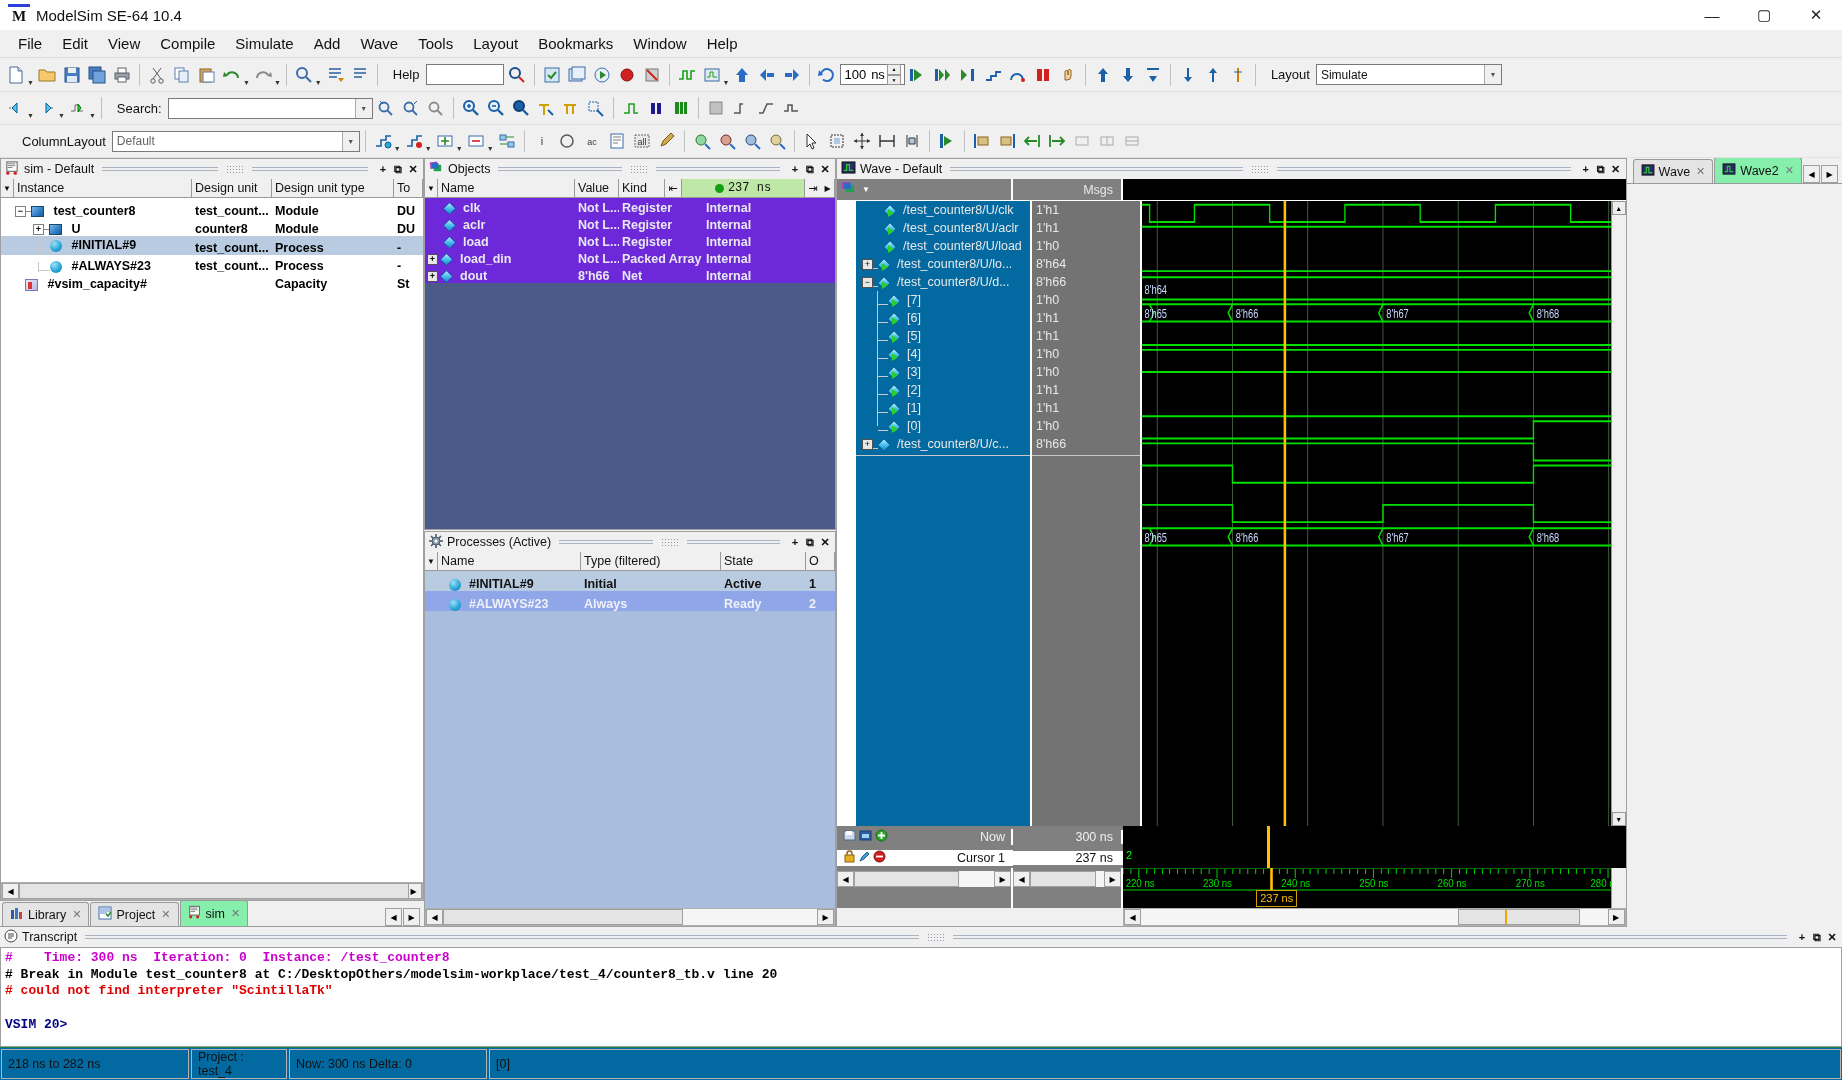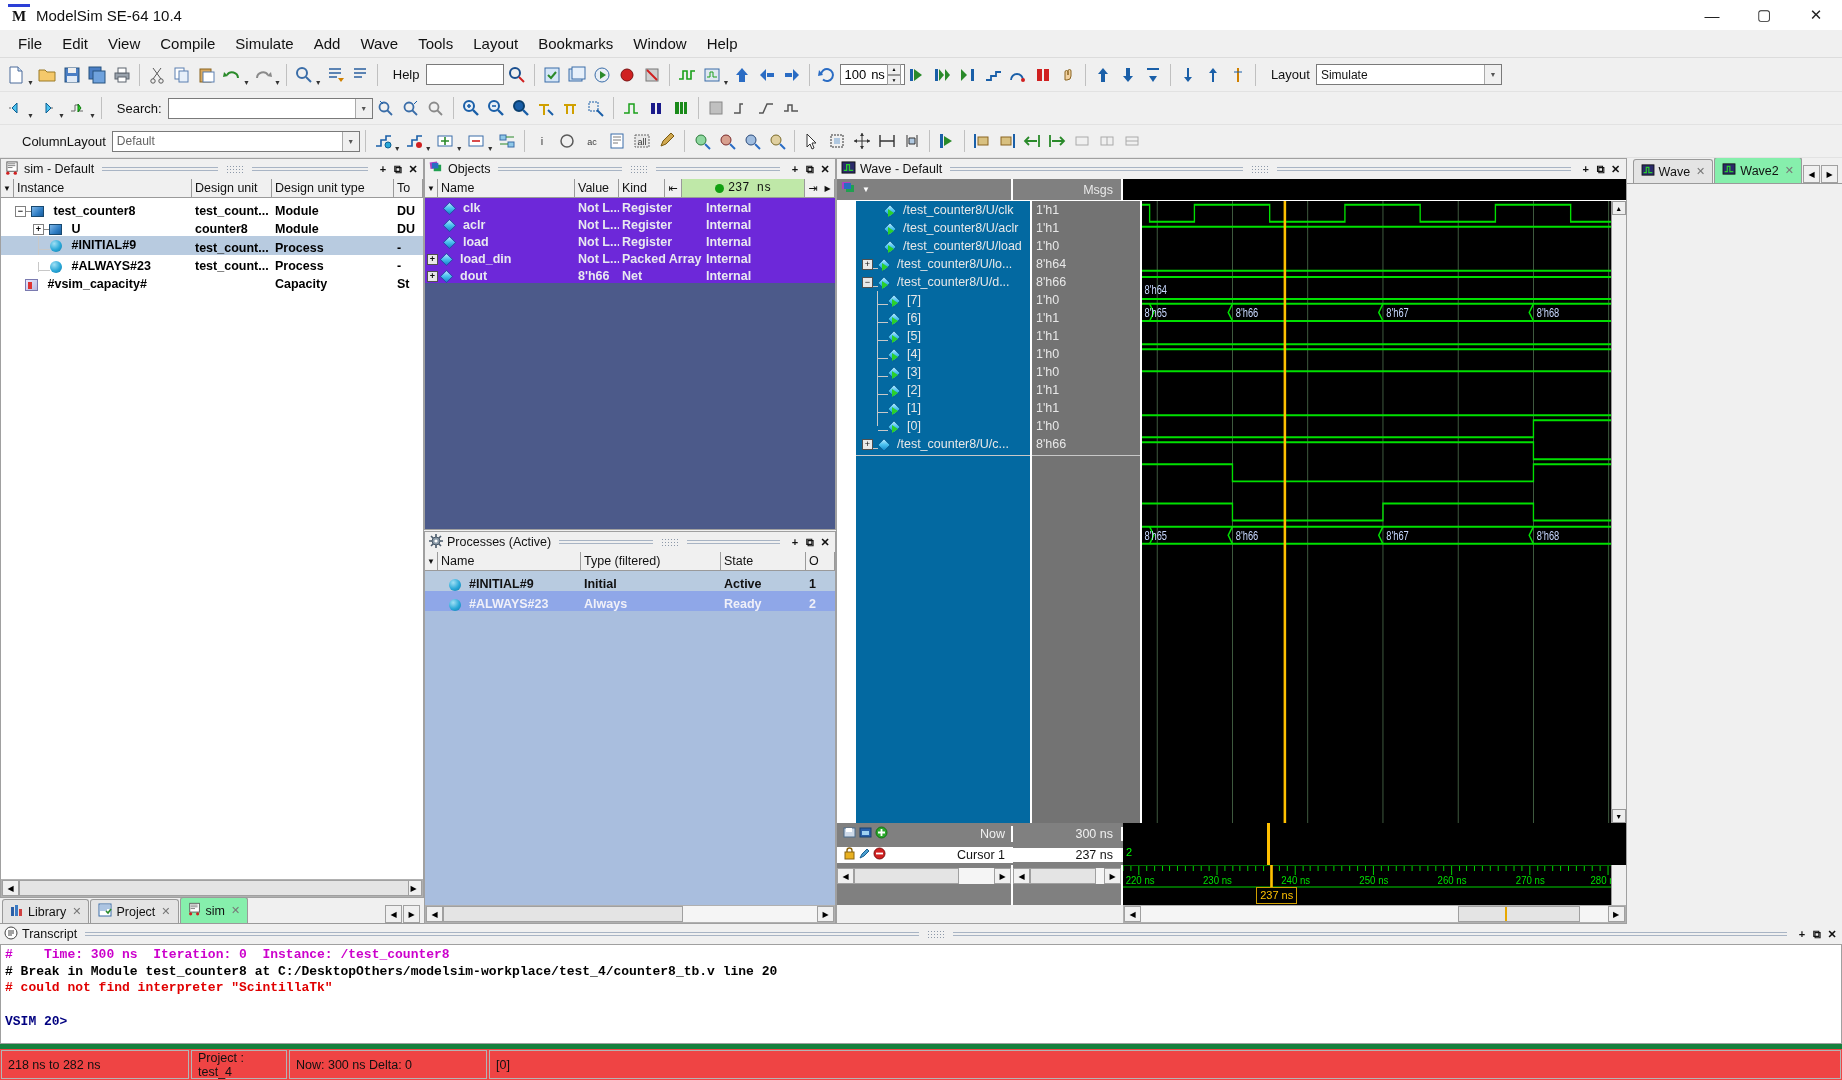--- a/index.html
+++ b/index.html
@@ -240,22 +240,22 @@
   }
   .tab.active { background: #86efac; height: 26px; }
   .tab .x { font-size: 11px; color: #777; margin-left: 2px; }
 
   
   .transcript { border: 1px solid #a0a0a0; background: #fff; flex: 1 1 auto; overflow: hidden;
                 font-family: "Liberation Mono", monospace; font-size: 13px; padding: 2px 4px; }
   .tline { white-space: pre; line-height: 1.28; font-weight: bold; }
 
   
-  .statusbar { height: 36px; flex: 0 0 22px; display: flex; background: #ef4444; align-items: stretch;
-               font-size: 12.5px; color: #111; border-top:5px solid #15803d;}
+  .statusbar { height: 36px; flex: 0 0 22px; display: flex; background: #0369a1; align-items: stretch;
+               font-size: 12.5px; color: #111; border-top:1px solid #15803d;}
   .sb-cell { border: 1px solid #b4b4b4; display: flex; align-items: center; padding: 0 6px; margin: 1px 1px; }
 
   
   .g { width: 18px; height: 18px; display: block; }
 </style>
 </head>
 <body>
 
 <div id="app">
 

